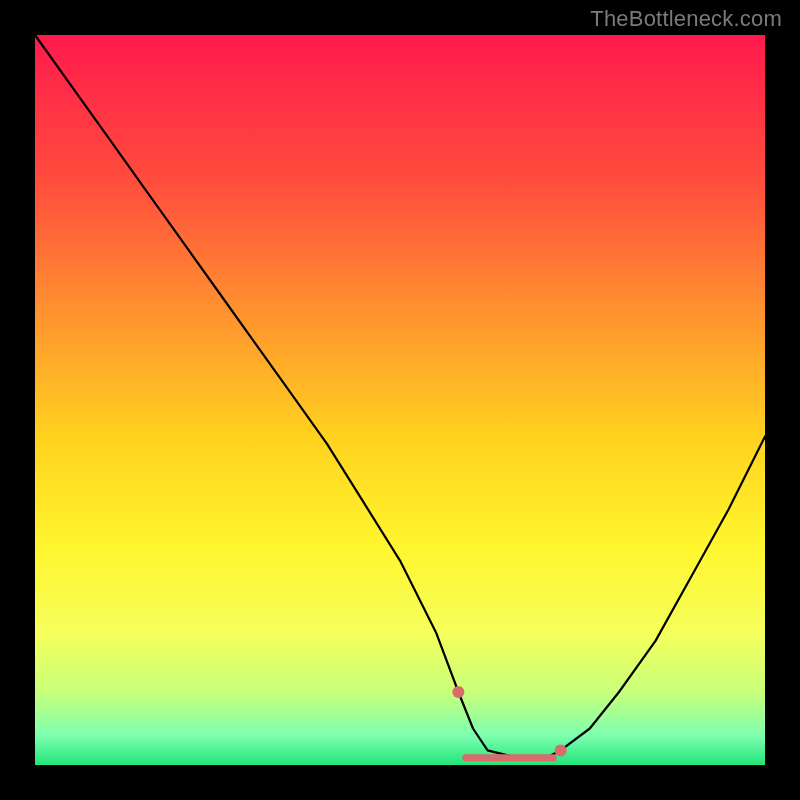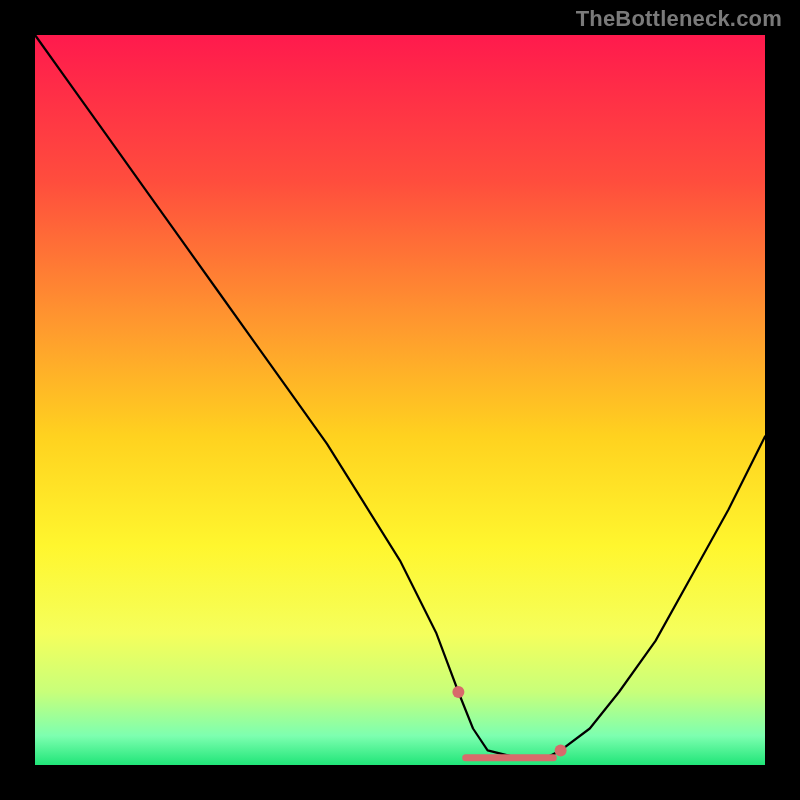--- a/index.html
+++ b/index.html
@@ -17,21 +17,21 @@
     width: 800px;
     height: 800px;
     background: #000;
   }
   .watermark {
     position: absolute;
     top: 6px;
     right: 18px;
     font-family: Arial, Helvetica, sans-serif;
     font-size: 22px;
-    font-weight: 700;
+    font-weight: 400;
     color: #7a7a7a;
     letter-spacing: 0.2px;
   }
   svg {
     position: absolute;
     left: 0;
     top: 0;
   }
 </style>
 </head>

